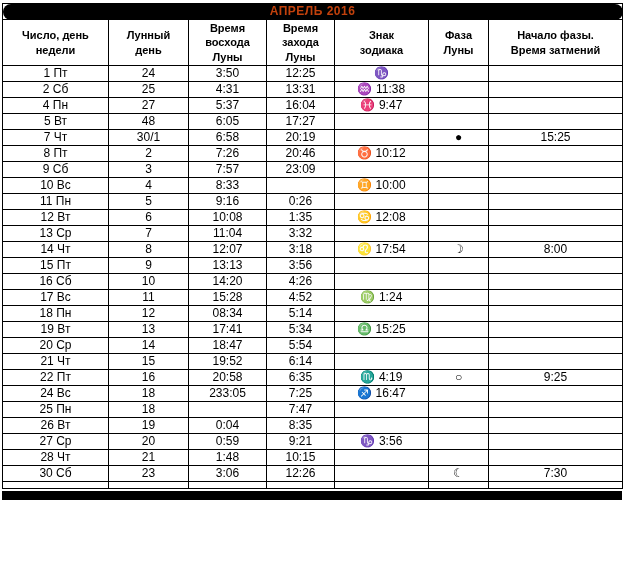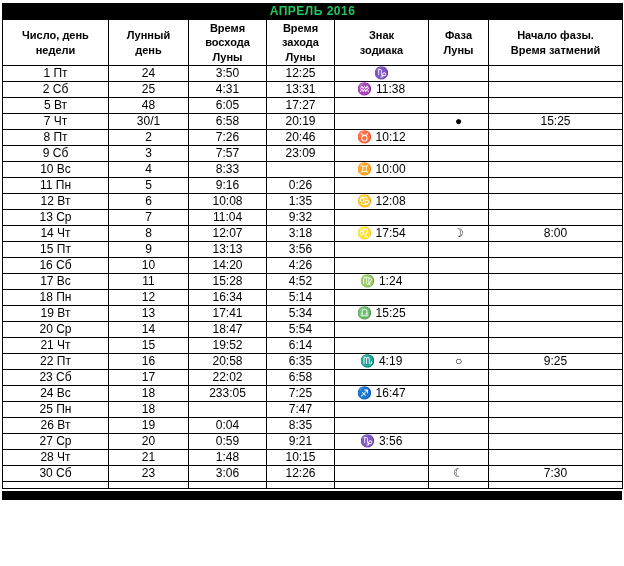--- a/index.html
+++ b/index.html
@@ -19,26 +19,27 @@
     table-layout: fixed;
   }
   th, td {
     border: 1px solid #000;
     text-align: center;
     padding: 0 1px;
     vertical-align: middle;
   }
   .title-cell {
     background: #000;
-    color: #22c55e;
+    color: #c2410c;
     font-weight: bold;
     font-size: 12px;
     height: 15px;
     line-height: 15px;
     letter-spacing: 0.5px;
+    border-radius: 8px;
   }
   .header-row th {
     font-size: 11px;
     font-weight: bold;
     white-space: pre-line;
     height: 46px;
     line-height: 1.3;
   }
   tbody td {
     font-size: 12px;
@@ -114,20 +115,29 @@
         <tr>
           <td>2 Сб</td>
           <td>25</td>
           <td>4:31</td>
           <td>13:31</td>
           <td>♒ 11:38</td>
           <td></td>
           <td></td>
         </tr>
         <tr>
+          <td>4 Пн</td>
+          <td>27</td>
+          <td>5:37</td>
+          <td>16:04</td>
+          <td>♓ 9:47</td>
+          <td></td>
+          <td></td>
+        </tr>
+        <tr>
           <td>5 Вт</td>
           <td>48</td>
           <td>6:05</td>
           <td>17:27</td>
           <td></td>
           <td></td>
           <td></td>
         </tr>
         <tr>
           <td>7 Чт</td>
@@ -180,21 +190,21 @@
           <td>10:08</td>
           <td>1:35</td>
           <td>♋ 12:08</td>
           <td></td>
           <td></td>
         </tr>
         <tr>
           <td>13 Ср</td>
           <td>7</td>
           <td>11:04</td>
-          <td>9:32</td>
+          <td>3:32</td>
           <td></td>
           <td></td>
           <td></td>
         </tr>
         <tr>
           <td>14 Чт</td>
           <td>8</td>
           <td>12:07</td>
           <td>3:18</td>
           <td>♌ 17:54</td>
@@ -224,21 +234,21 @@
           <td>11</td>
           <td>15:28</td>
           <td>4:52</td>
           <td>♍ 1:24</td>
           <td></td>
           <td></td>
         </tr>
         <tr>
           <td>18 Пн</td>
           <td>12</td>
-          <td>16:34</td>
+          <td>08:34</td>
           <td>5:14</td>
           <td></td>
           <td></td>
           <td></td>
         </tr>
         <tr>
           <td>19 Вт</td>
           <td>13</td>
           <td>17:41</td>
           <td>5:34</td>
@@ -267,29 +277,20 @@
         <tr>
           <td>22 Пт</td>
           <td>16</td>
           <td>20:58</td>
           <td>6:35</td>
           <td>♏ 4:19</td>
           <td>○</td>
           <td>9:25</td>
         </tr>
         <tr>
-          <td>23 Сб</td>
-          <td>17</td>
-          <td>22:02</td>
-          <td>6:58</td>
-          <td></td>
-          <td></td>
-          <td></td>
-        </tr>
-        <tr>
           <td>24 Вс</td>
           <td>18</td>
           <td>233:05</td>
           <td>7:25</td>
           <td>♐ 16:47</td>
           <td></td>
           <td></td>
         </tr>
         <tr>
           <td>25 Пн</td>

